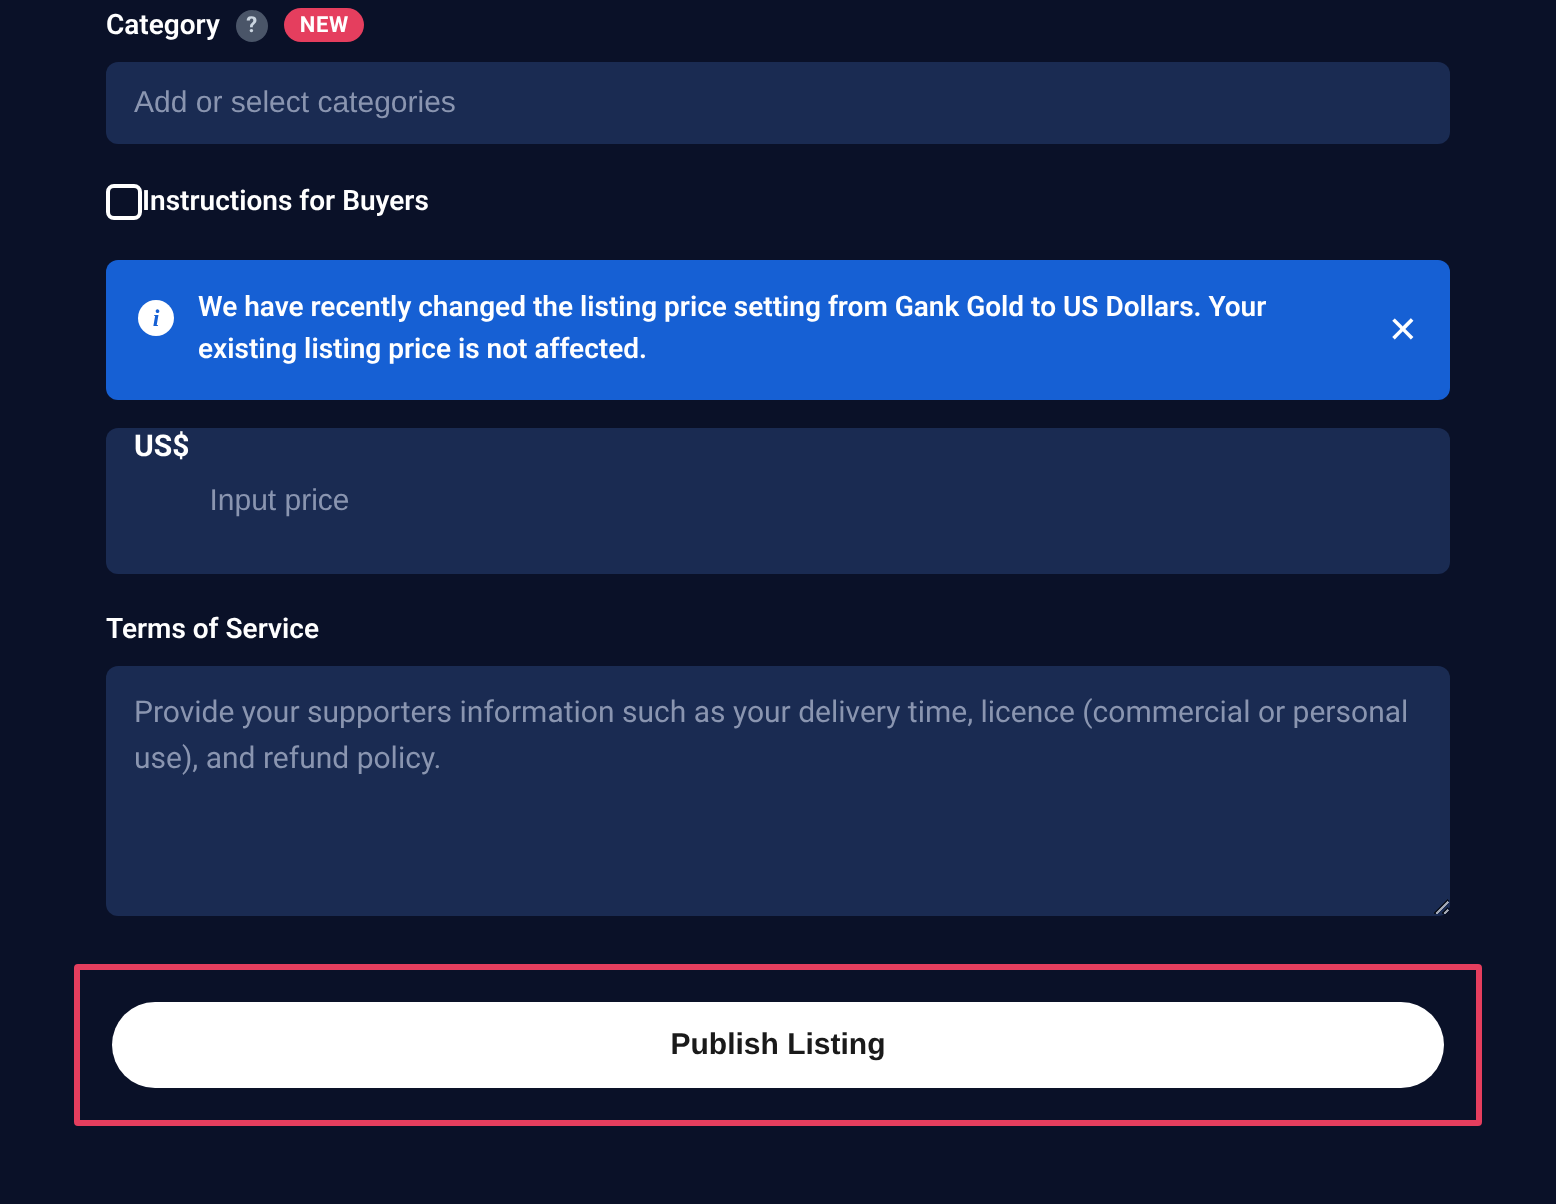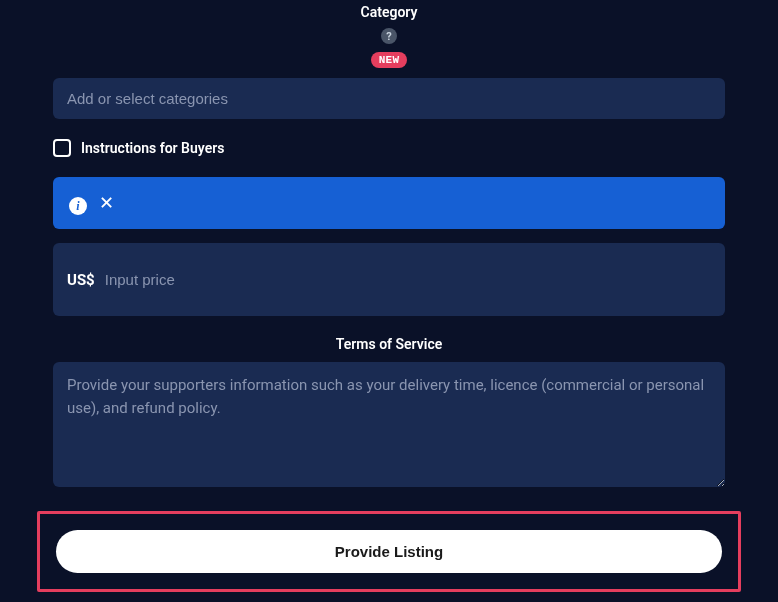--- a/index.html
+++ b/index.html
@@ -16,21 +16,20 @@
       padding: 0 53px;
     }
     .form-group {
       margin-bottom: 20px;
     }
     .label-row {
       display: flex;
       align-items: center;
       gap: 8px;
       margin-bottom: 10px;
-      flex-direction: column;
     }
     .field-label {
       font-size: 14px;
       font-weight: 600;
       color: #ffffff;
     }
     .help-icon {
       width: 16px;
       height: 16px;
       border-radius: 50%;
@@ -43,39 +42,38 @@
       font-weight: bold;
     }
     .new-badge {
       background-color: #e53e5e;
       color: #ffffff;
       font-size: 11px;
       font-weight: 700;
       padding: 2px 8px;
       border-radius: 10px;
       letter-spacing: 0.3px;
-      font-family: Liberation Mono, monospace;
     }
     .text-input {
       width: 100%;
       background-color: #1a2b52;
       border: none;
       border-radius: 6px;
       padding: 12px 14px;
       color: #ffffff;
       font-size: 15px;
       outline: none;
     }
     .text-input::placeholder {
       color: #8a95b0;
     }
     .checkbox-row {
       display: flex;
       align-items: center;
-      gap: 10px;
+      gap: 0;
       margin-bottom: 6px;
     }
     .checkbox {
       width: 18px;
       height: 18px;
       border: 2px solid #ffffff;
       border-radius: 4px;
       background: transparent;
       cursor: pointer;
       appearance: none;
@@ -124,21 +122,21 @@
       border: none;
       color: #ffffff;
       font-size: 18px;
       cursor: pointer;
       padding: 0;
       line-height: 1;
       align-self: center;
     }
     .price-input-wrap {
       display: flex;
-      align-items: center;
+      align-items: flex-start;
       background-color: #1a2b52;
       border-radius: 6px;
       padding: 0 14px;
     }
     .currency-prefix {
       font-size: 15px;
       font-weight: 700;
       color: #ffffff;
       margin-right: 10px;
     }
@@ -205,32 +203,33 @@
 
 <div class="form-group">
   <div class="checkbox-row">
     <input type="checkbox" class="checkbox" style="">
     <span class="field-label">Instructions for Buyers</span>
   </div>
 </div>
 
 <div class="info-banner">
   <span class="info-icon">i</span>
+  <span class="info-text">We have recently changed the listing price setting from Gank Gold to US Dollars. Your existing listing price is not affected.</span>
   <button class="close-btn">✕</button>
 </div>
 
 <div class="form-group">
   <div class="price-input-wrap">
     <span class="currency-prefix">US$</span>
     <input type="text" class="price-input" placeholder="Input price" style="">
   </div>
 </div>
 
 <div class="form-group">
   <div class="label-row">
     <span class="field-label">Terms of Service</span>
   </div>
   <textarea class="textarea-input" placeholder="Provide your supporters information such as your delivery time, licence (commercial or personal use), and refund policy." style=""></textarea>
 </div>
 
 <div class="publish-wrap">
-  <button class="publish-btn">Provide Listing</button>
+  <button class="publish-btn">Publish Listing</button>
 </div>
 
 </body></html>

